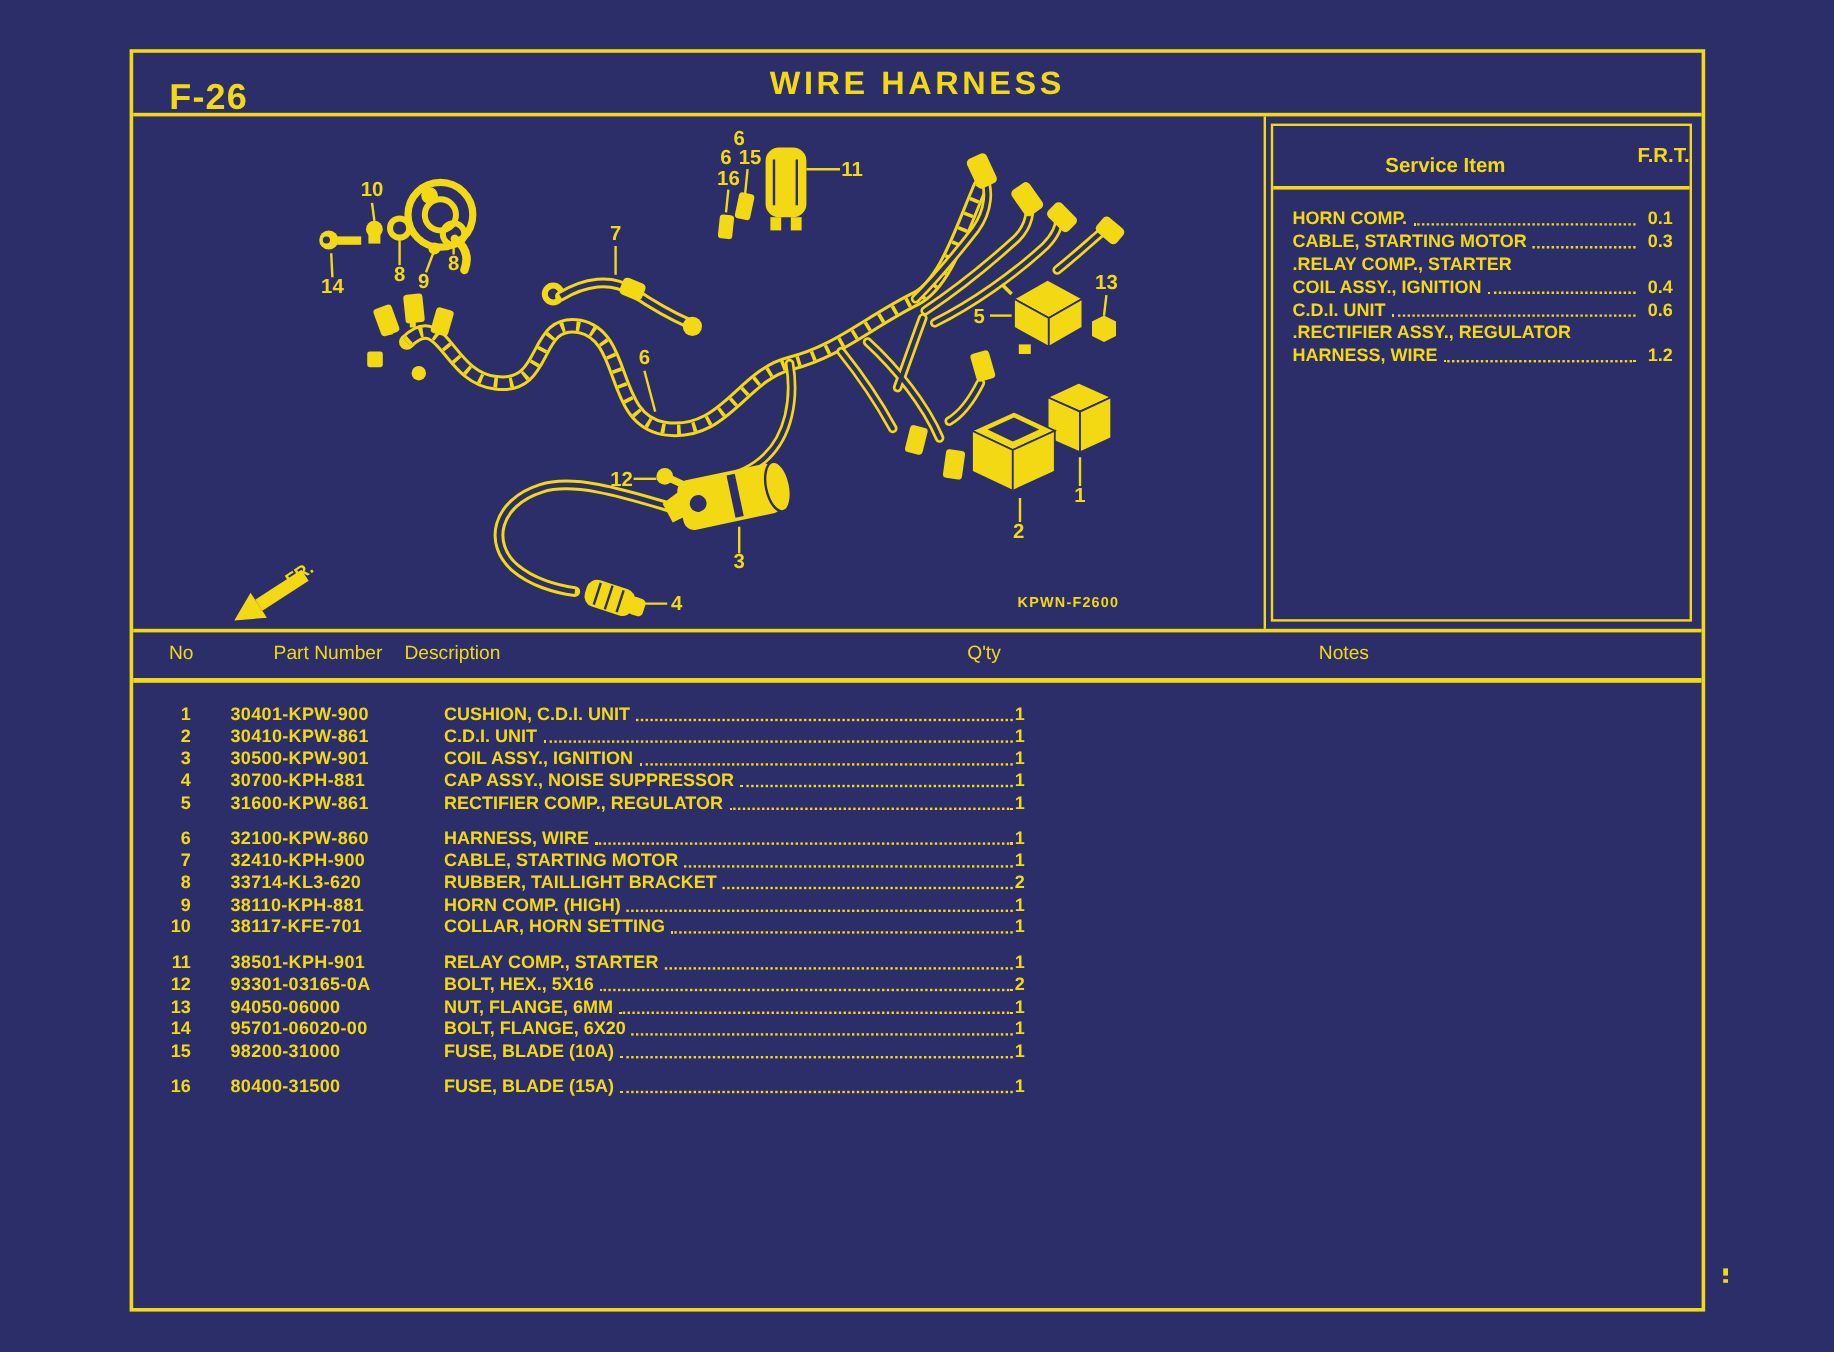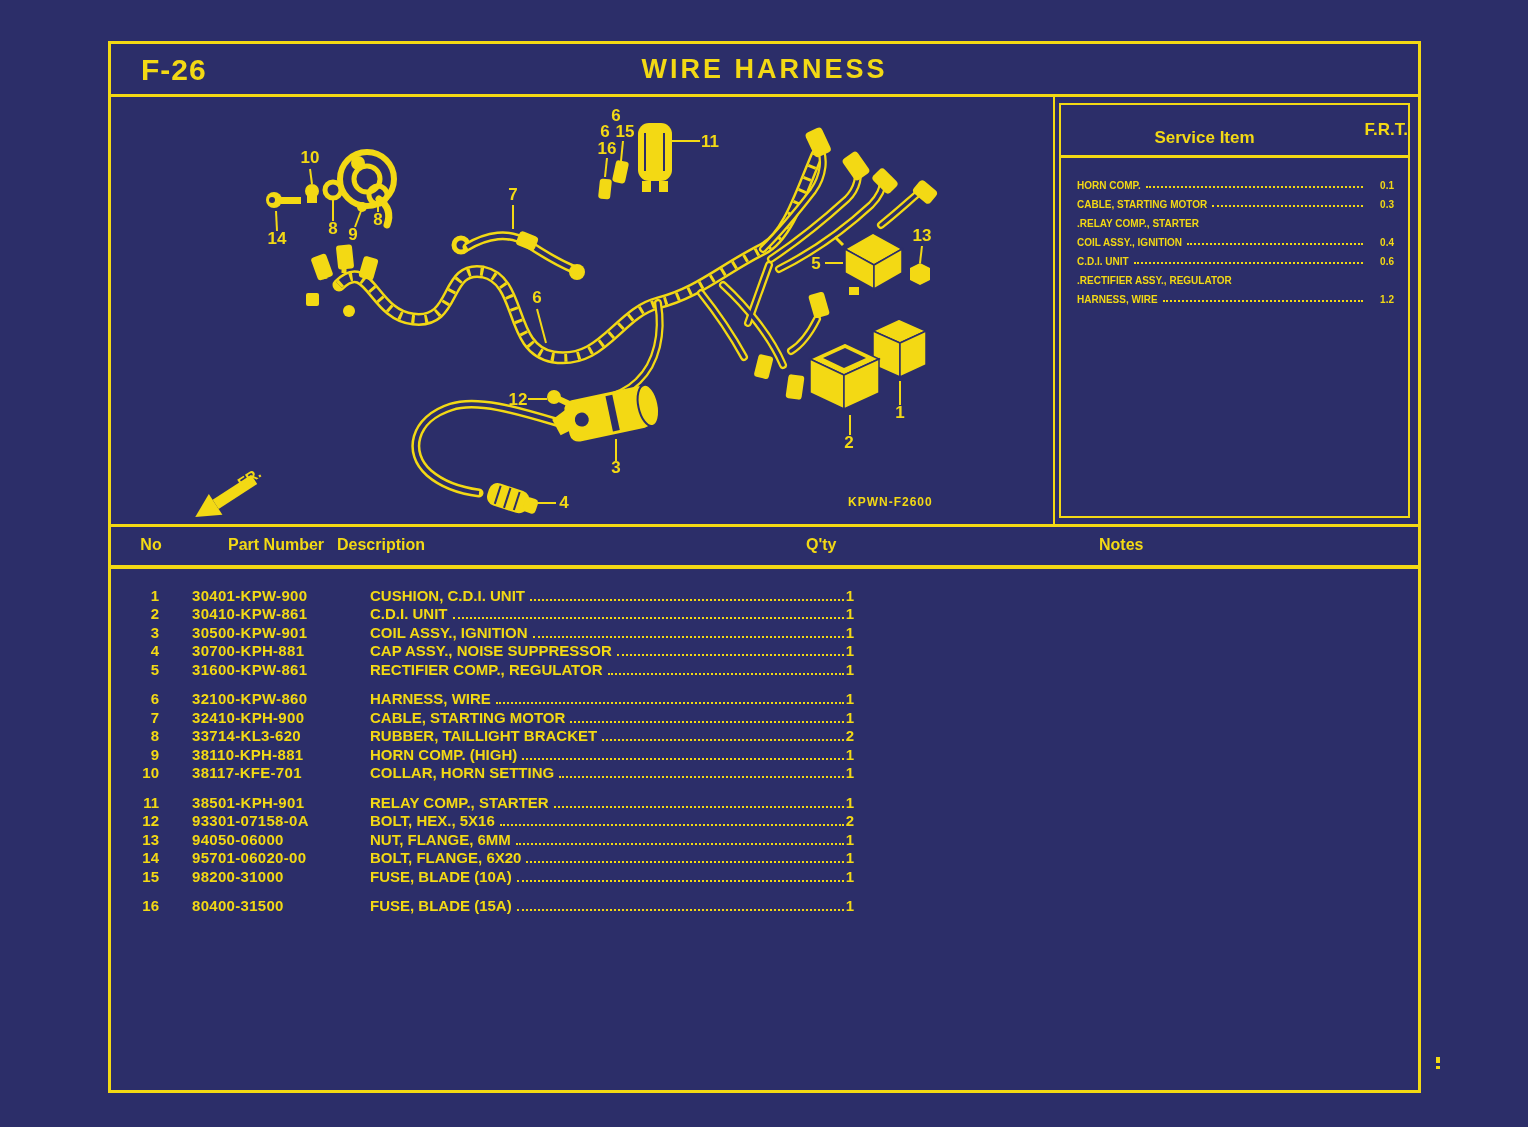--- a/index.html
+++ b/index.html
@@ -7,40 +7,40 @@
     --bg:#2c2e69;
   }
   html,body{margin:0;padding:0;background:var(--bg);}
   body{width:1528px;height:1127px;position:relative;overflow:hidden;
        font-family:"Liberation Sans", sans-serif;color:var(--y);}
   .frame{position:absolute;left:108px;top:41px;width:1307px;height:1046px;
          border:3px solid var(--y);}
   
   .titlebar{position:relative;height:50px;border-bottom:3px solid var(--y);
             display:flex;align-items:center;}
-  .page-code{position:absolute;left:30px;top:9px;font-size:30px;font-weight:bold;letter-spacing:1px;}
+  .page-code{position:absolute;left:30px;top:21px;font-size:30px;font-weight:bold;letter-spacing:1px;}
   .page-title{width:100%;text-align:center;font-size:27px;font-weight:bold;letter-spacing:3px;}
   
   .content{position:relative;height:427px;}
   .v-divider{position:absolute;left:942px;top:0;bottom:0;width:2px;background:var(--y);}
   .diagram{position:absolute;left:0;top:0;width:942px;height:427px;}
   
   .service-box{position:absolute;left:948px;top:6px;width:351px;height:415px;
                border:2px solid var(--y);box-sizing:border-box;}
   .svc-head{display:flex;align-items:center;height:50px;border-bottom:3px solid var(--y);
             font-weight:bold;font-size:17px;}
   .svc-head-item{flex:1;text-align:center;padding-left:26px;margin-top:16px;}
   .svc-head-frt{width:86px;text-align:right;}
   .svc-rows{padding:14px 14px 0 16px;}
-  .svc-row{display:flex;align-items:flex-end;height:19px;font-size:10px;font-weight:bold;white-space:nowrap;}
+  .svc-row{display:flex;align-items:flex-end;height:19px;font-size:15px;font-weight:bold;white-space:nowrap;}
   .svc-dots{flex:1;border-bottom:2px dotted var(--y);margin:0 3px 3px 5px;min-width:10px;}
   .svc-frt{width:28px;text-align:right;}
   
   .parts-head{position:relative;height:38px;border-top:3px solid var(--y);
-              border-bottom:4px solid var(--y);font-weight:bold;font-size:16px;padding-left:45px;}
+              border-bottom:4px solid var(--y);font-weight:normal;font-size:16px;padding-left:45px;}
   .parts-head span{position:absolute;top:9px;}
   .h-no{left:18px;width:44px;text-align:center;}
   .h-pn{left:81px;margin-left:36px;}
   .h-desc{left:226px;}
   .h-qty{left:695px;}
   .h-notes{left:988px;}
   
   .parts-body{padding-top:16px;}
   .pgroup{margin-bottom:11px;}
   .prow{display:flex;align-items:flex-end;height:18.5px;
@@ -445,21 +445,21 @@
           <span class="col-pn">38501-KPH-901</span>
           <span class="col-desc">
             <span class="p-desc">RELAY COMP., STARTER</span>
             <span class="p-dots"></span>
             <span class="p-qty">1</span>
           </span>
           <span class="col-notes"></span>
         </div>
         <div class="prow">
           <span class="col-no">12</span>
-          <span class="col-pn">93301-07158-0A</span>
+          <span class="col-pn">93301-03165-0A</span>
           <span class="col-desc">
             <span class="p-desc">BOLT, HEX., 5X16</span>
             <span class="p-dots"></span>
             <span class="p-qty">2</span>
           </span>
           <span class="col-notes"></span>
         </div>
         <div class="prow">
           <span class="col-no">13</span>
           <span class="col-pn">94050-06000</span>

